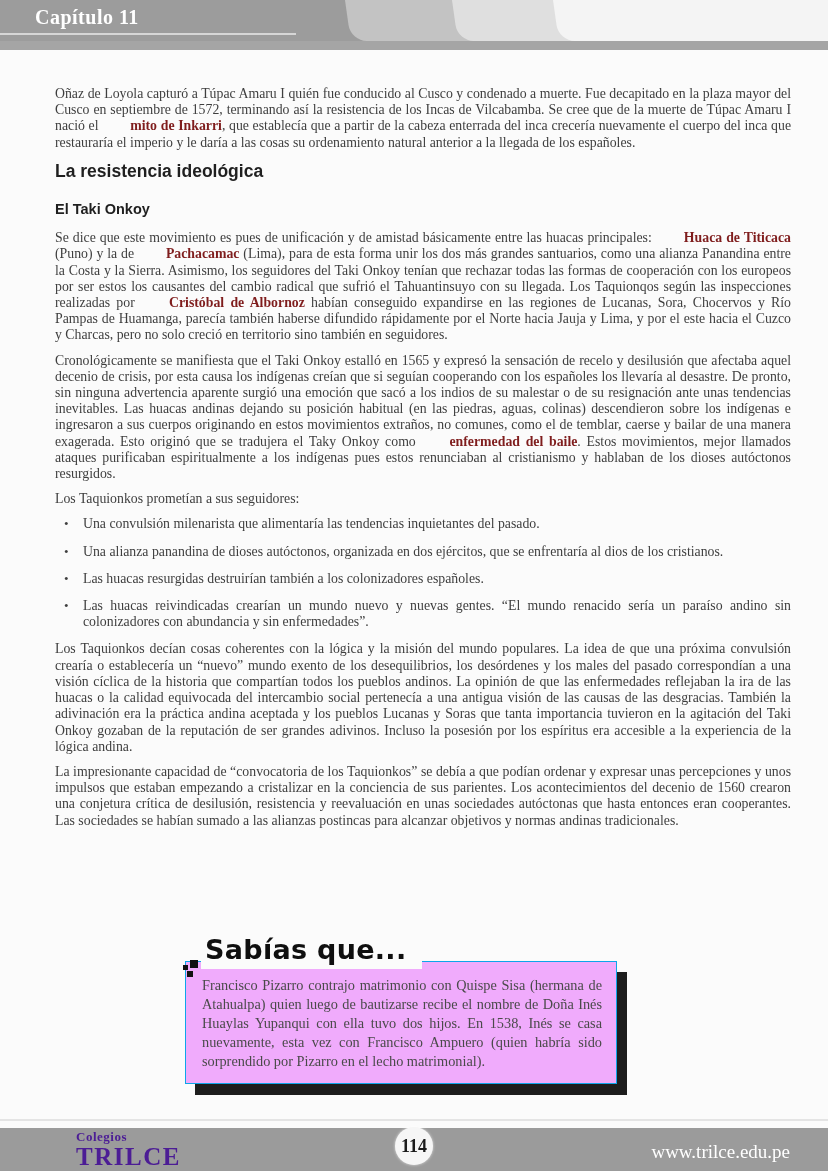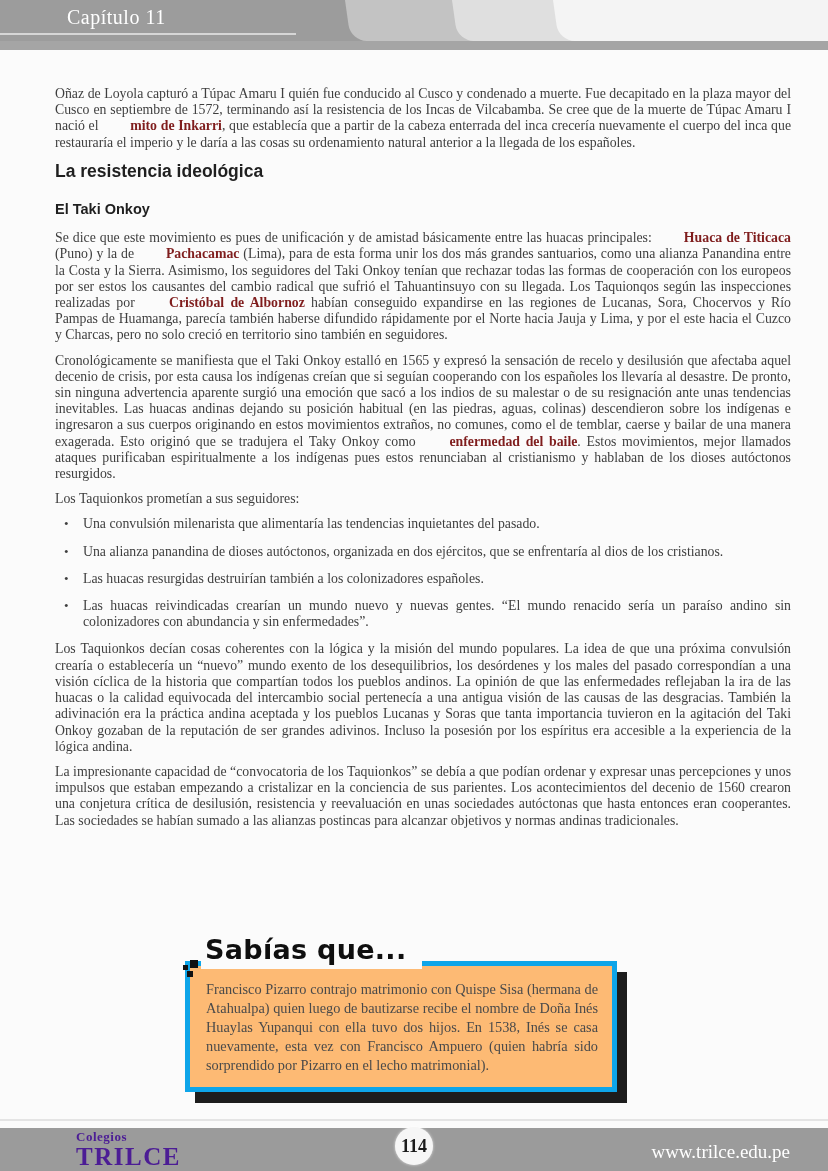--- a/index.html
+++ b/index.html
@@ -10,23 +10,22 @@
   }
   
   .header{position:absolute;top:0;left:0;width:828px;height:50px;background:#9c9c9c;overflow:hidden;}
   .hdr-shape{position:absolute;top:0;height:41px;border-bottom-left-radius:16px;transform:skewX(8deg);transform-origin:top left;}
   .hdr-s1{left:345px;width:600px;background:#c3c3c3;}
   .hdr-s2{left:452px;width:600px;background:#dfdfdf;}
   .hdr-s3{left:553px;width:600px;background:#f4f4f4;}
   .hdr-band{position:absolute;top:41px;left:0;width:828px;height:9px;background:#a5a5a5;}
   .chapter-title{
     position:absolute;left:35px;top:6px;color:#ffffff;
-    font-weight:normal;font-size:20px;letter-spacing:0.5px;
+    font-weight:bold;font-size:20px;letter-spacing:0.5px;
     font-family:"Liberation Serif", serif;
-    margin-left:32px;
   }
   .chapter-underline{position:absolute;left:0;top:33px;width:296px;height:2px;background:#d6d6d6;}
 
   
   .content{
     position:absolute;left:55px;top:86px;width:736px;
     color:#3e3e3e;font-size:13.8px;line-height:16.2px;text-align:justify;
   }
   .content p{margin:0 0 9px 0;}
   .content b{color:#7f1d1d;margin-left:28px;}
@@ -47,21 +46,21 @@
   .dyk{position:absolute;left:185px;top:934px;width:470px;}
   .dyk-title{
     position:relative;z-index:3;display:inline-block;margin-left:16px;
     background:#fbfbfb;padding:0 16px 3px 4px;
     font-family:"DejaVu Sans", sans-serif;font-weight:bold;
     font-size:27px;line-height:32px;color:#0f0f0f;letter-spacing:0.3px;
   }
   .dyk-icon{position:absolute;left:-3px;top:26px;z-index:4;}
   .dyk-box{
     position:relative;z-index:1;margin-top:-8px;width:432px;box-sizing:border-box;
-    background:#fdba74;border:5px solid #0ea5e9;
+    background:#f0abfc;border:1px solid #0ea5e9;
     box-shadow:10px 11px 0 0 #1d1d1d;
     padding:14px 14px 12px 16px;
   }
   .dyk-text{
     font-family:"Liberation Serif", serif;font-size:14.3px;line-height:19px;
     color:#4a4a4a;text-align:justify;margin:0;
   }
 
   
   .page-rule{position:absolute;top:1119px;left:0;width:828px;height:2px;background:#e4e4e4;}

